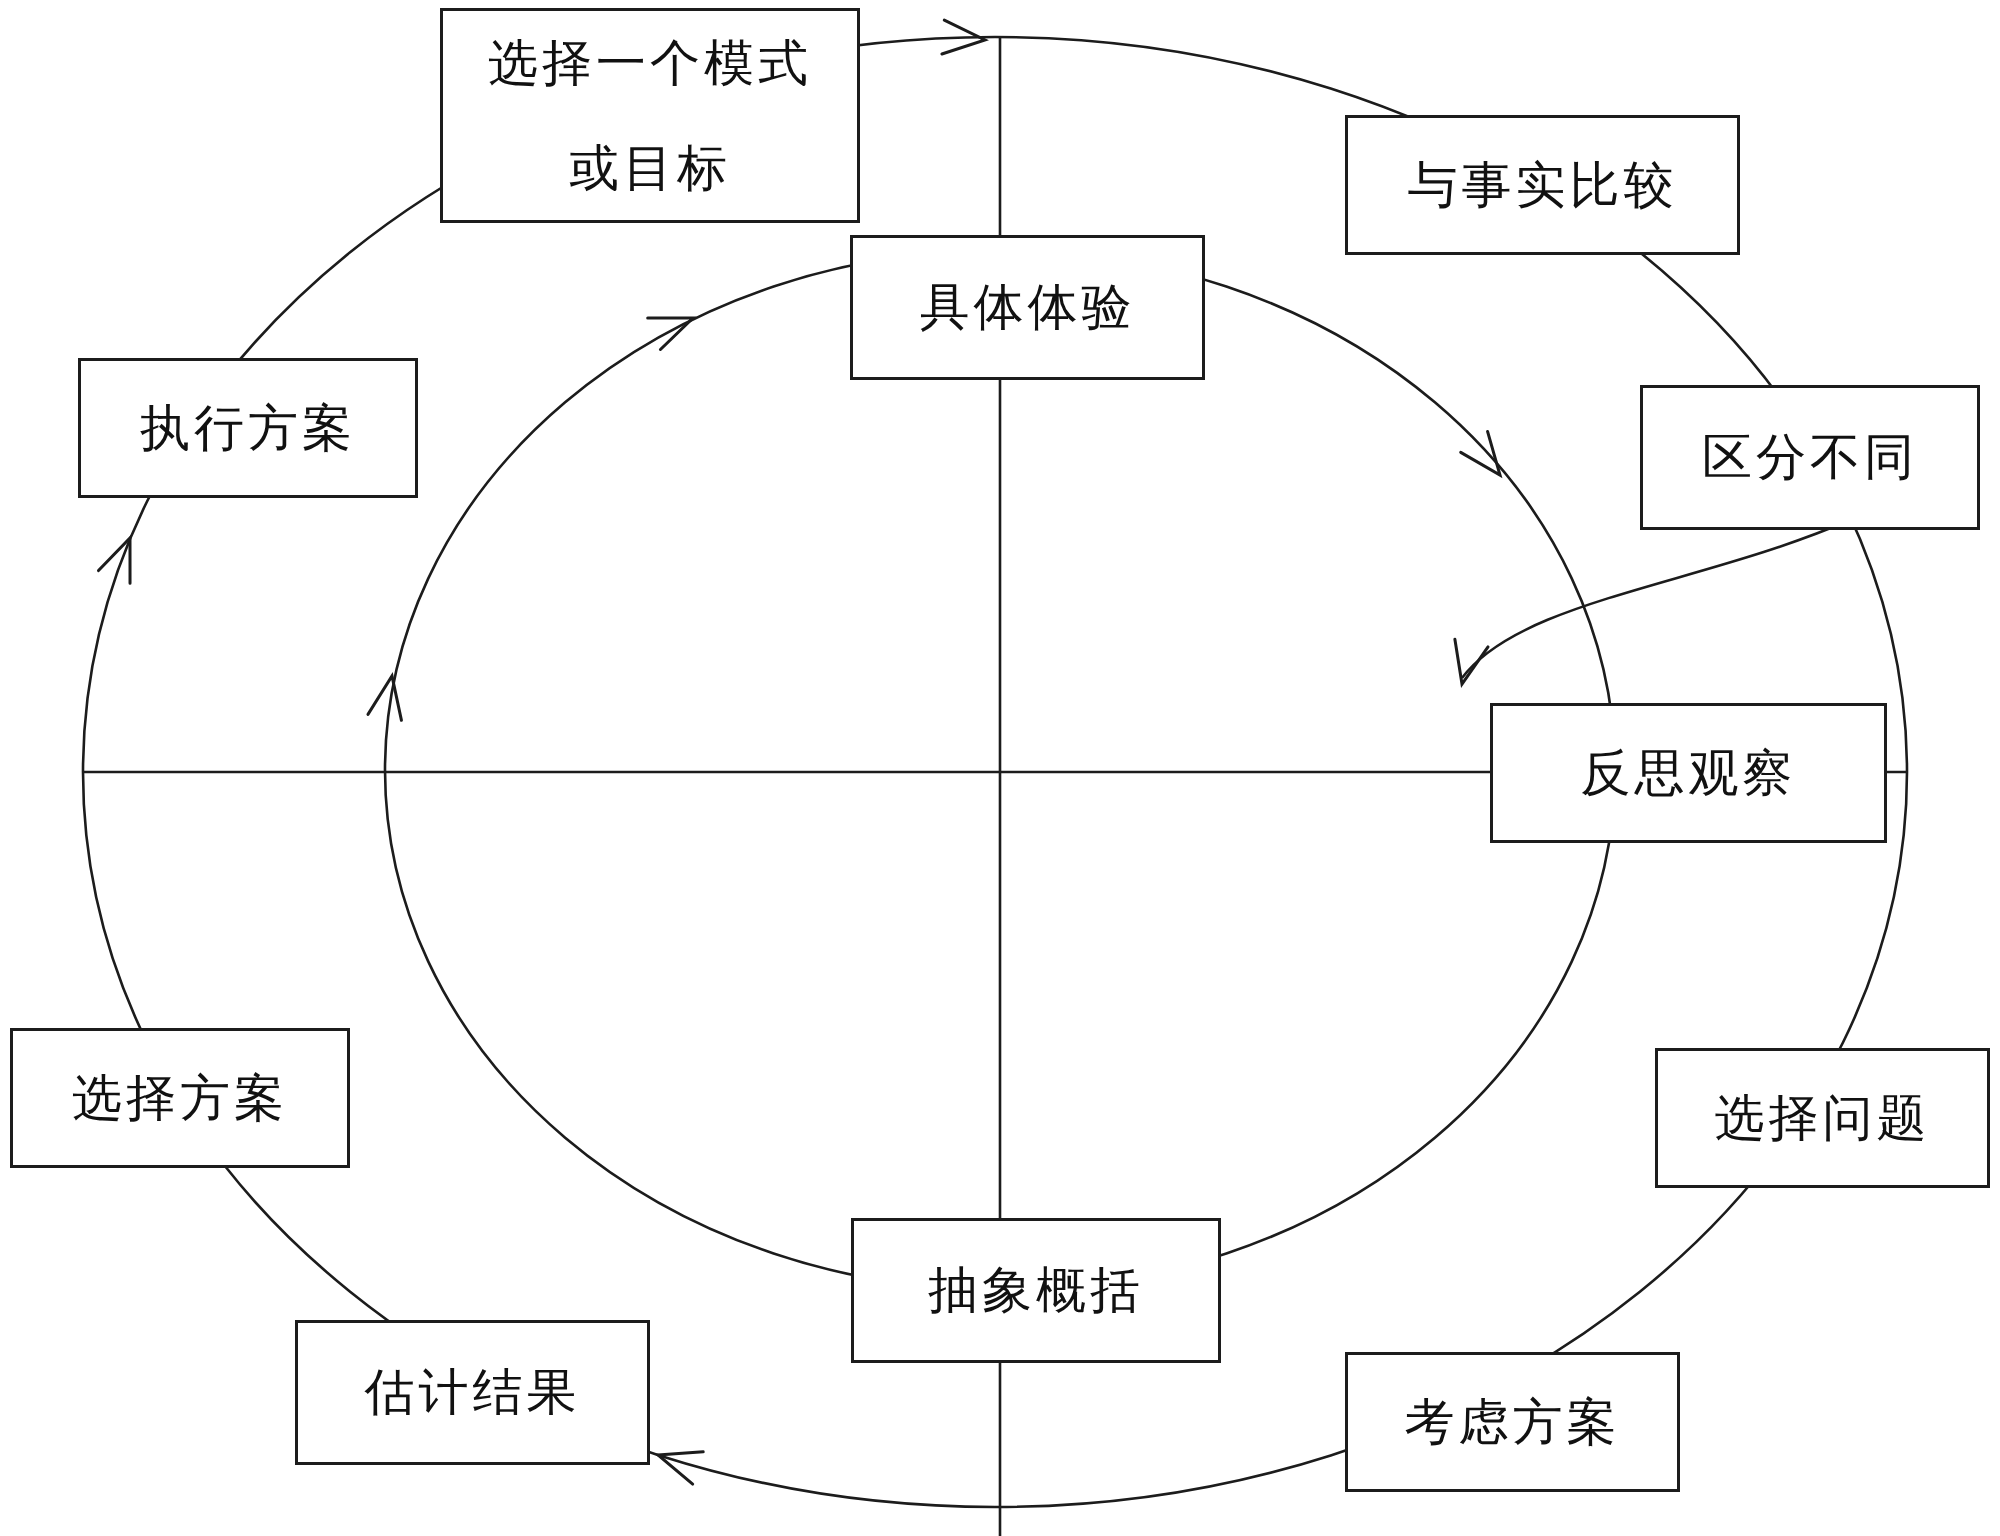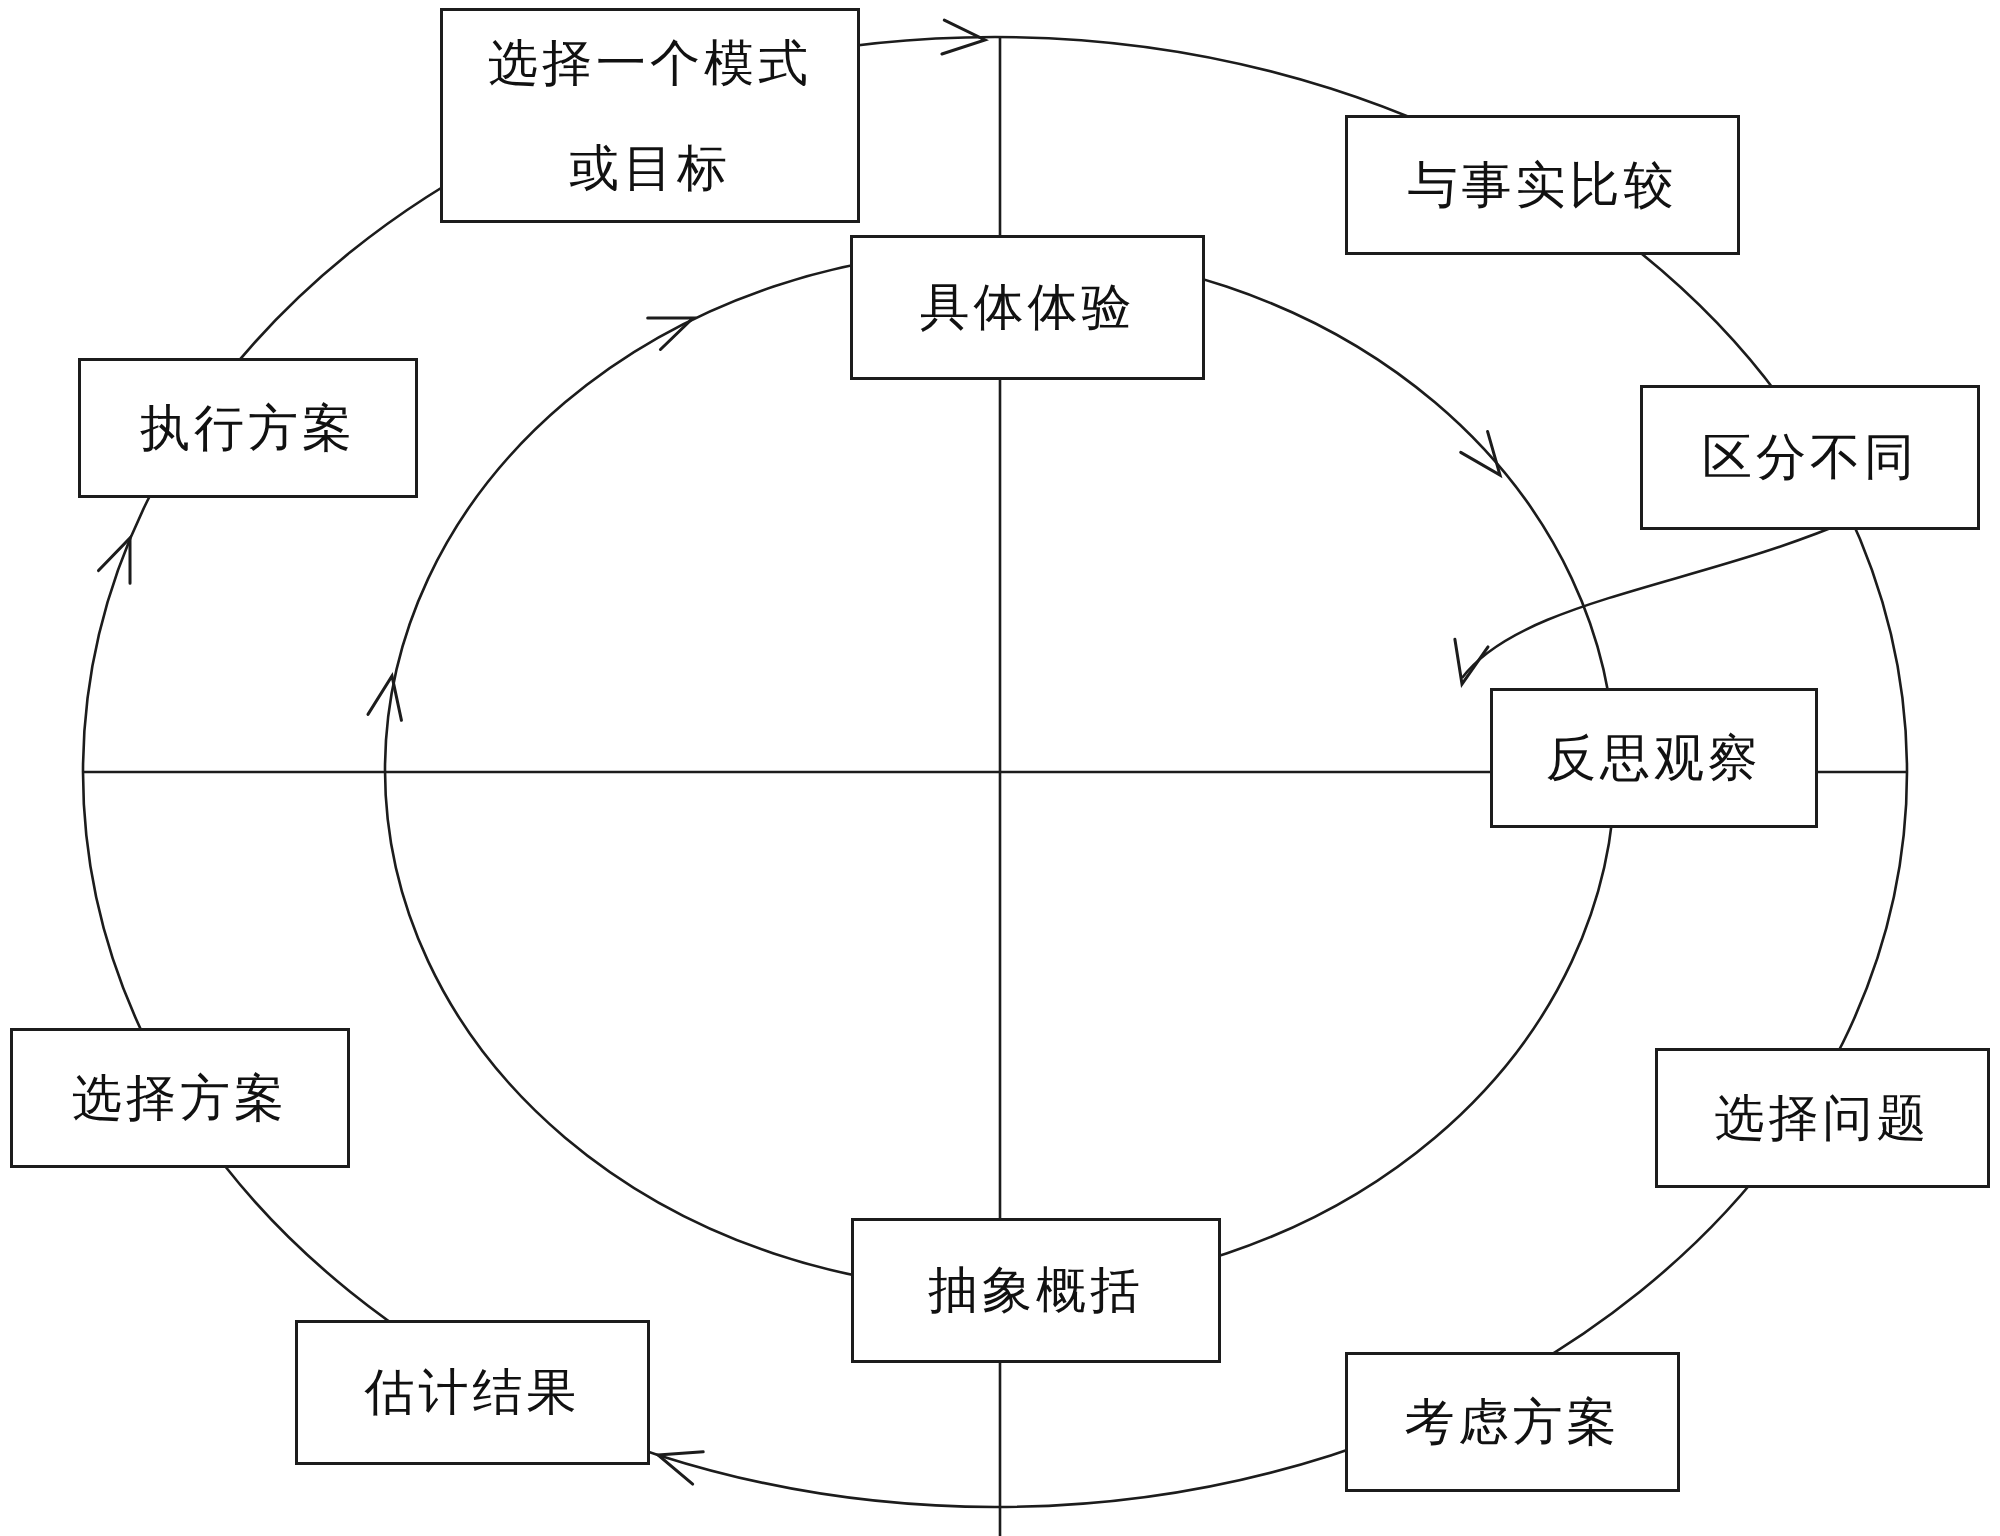--- a/index.html
+++ b/index.html
@@ -94,21 +94,21 @@
 
   <div class="node" style="left:1640px; top:385px; width:340px; height:145px;">
     <span>区分不同</span>
   </div>
 
   <div class="node" style="left:78px; top:358px; width:340px; height:140px;">
     <span>执行方案</span>
   </div>
 
 
-  <div class="node" style="left:1490px; top:688px; width:328px; height:140px;">
+  <div class="node" style="left:1490px; top:703px; width:397px; height:140px;">
     <span>反思观察</span>
   </div>
 
   <div class="node" style="left:10px; top:1028px; width:340px; height:140px;">
     <span>选择方案</span>
   </div>
 
   <div class="node" style="left:1655px; top:1048px; width:335px; height:140px;">
     <span>选择问题</span>
   </div>

